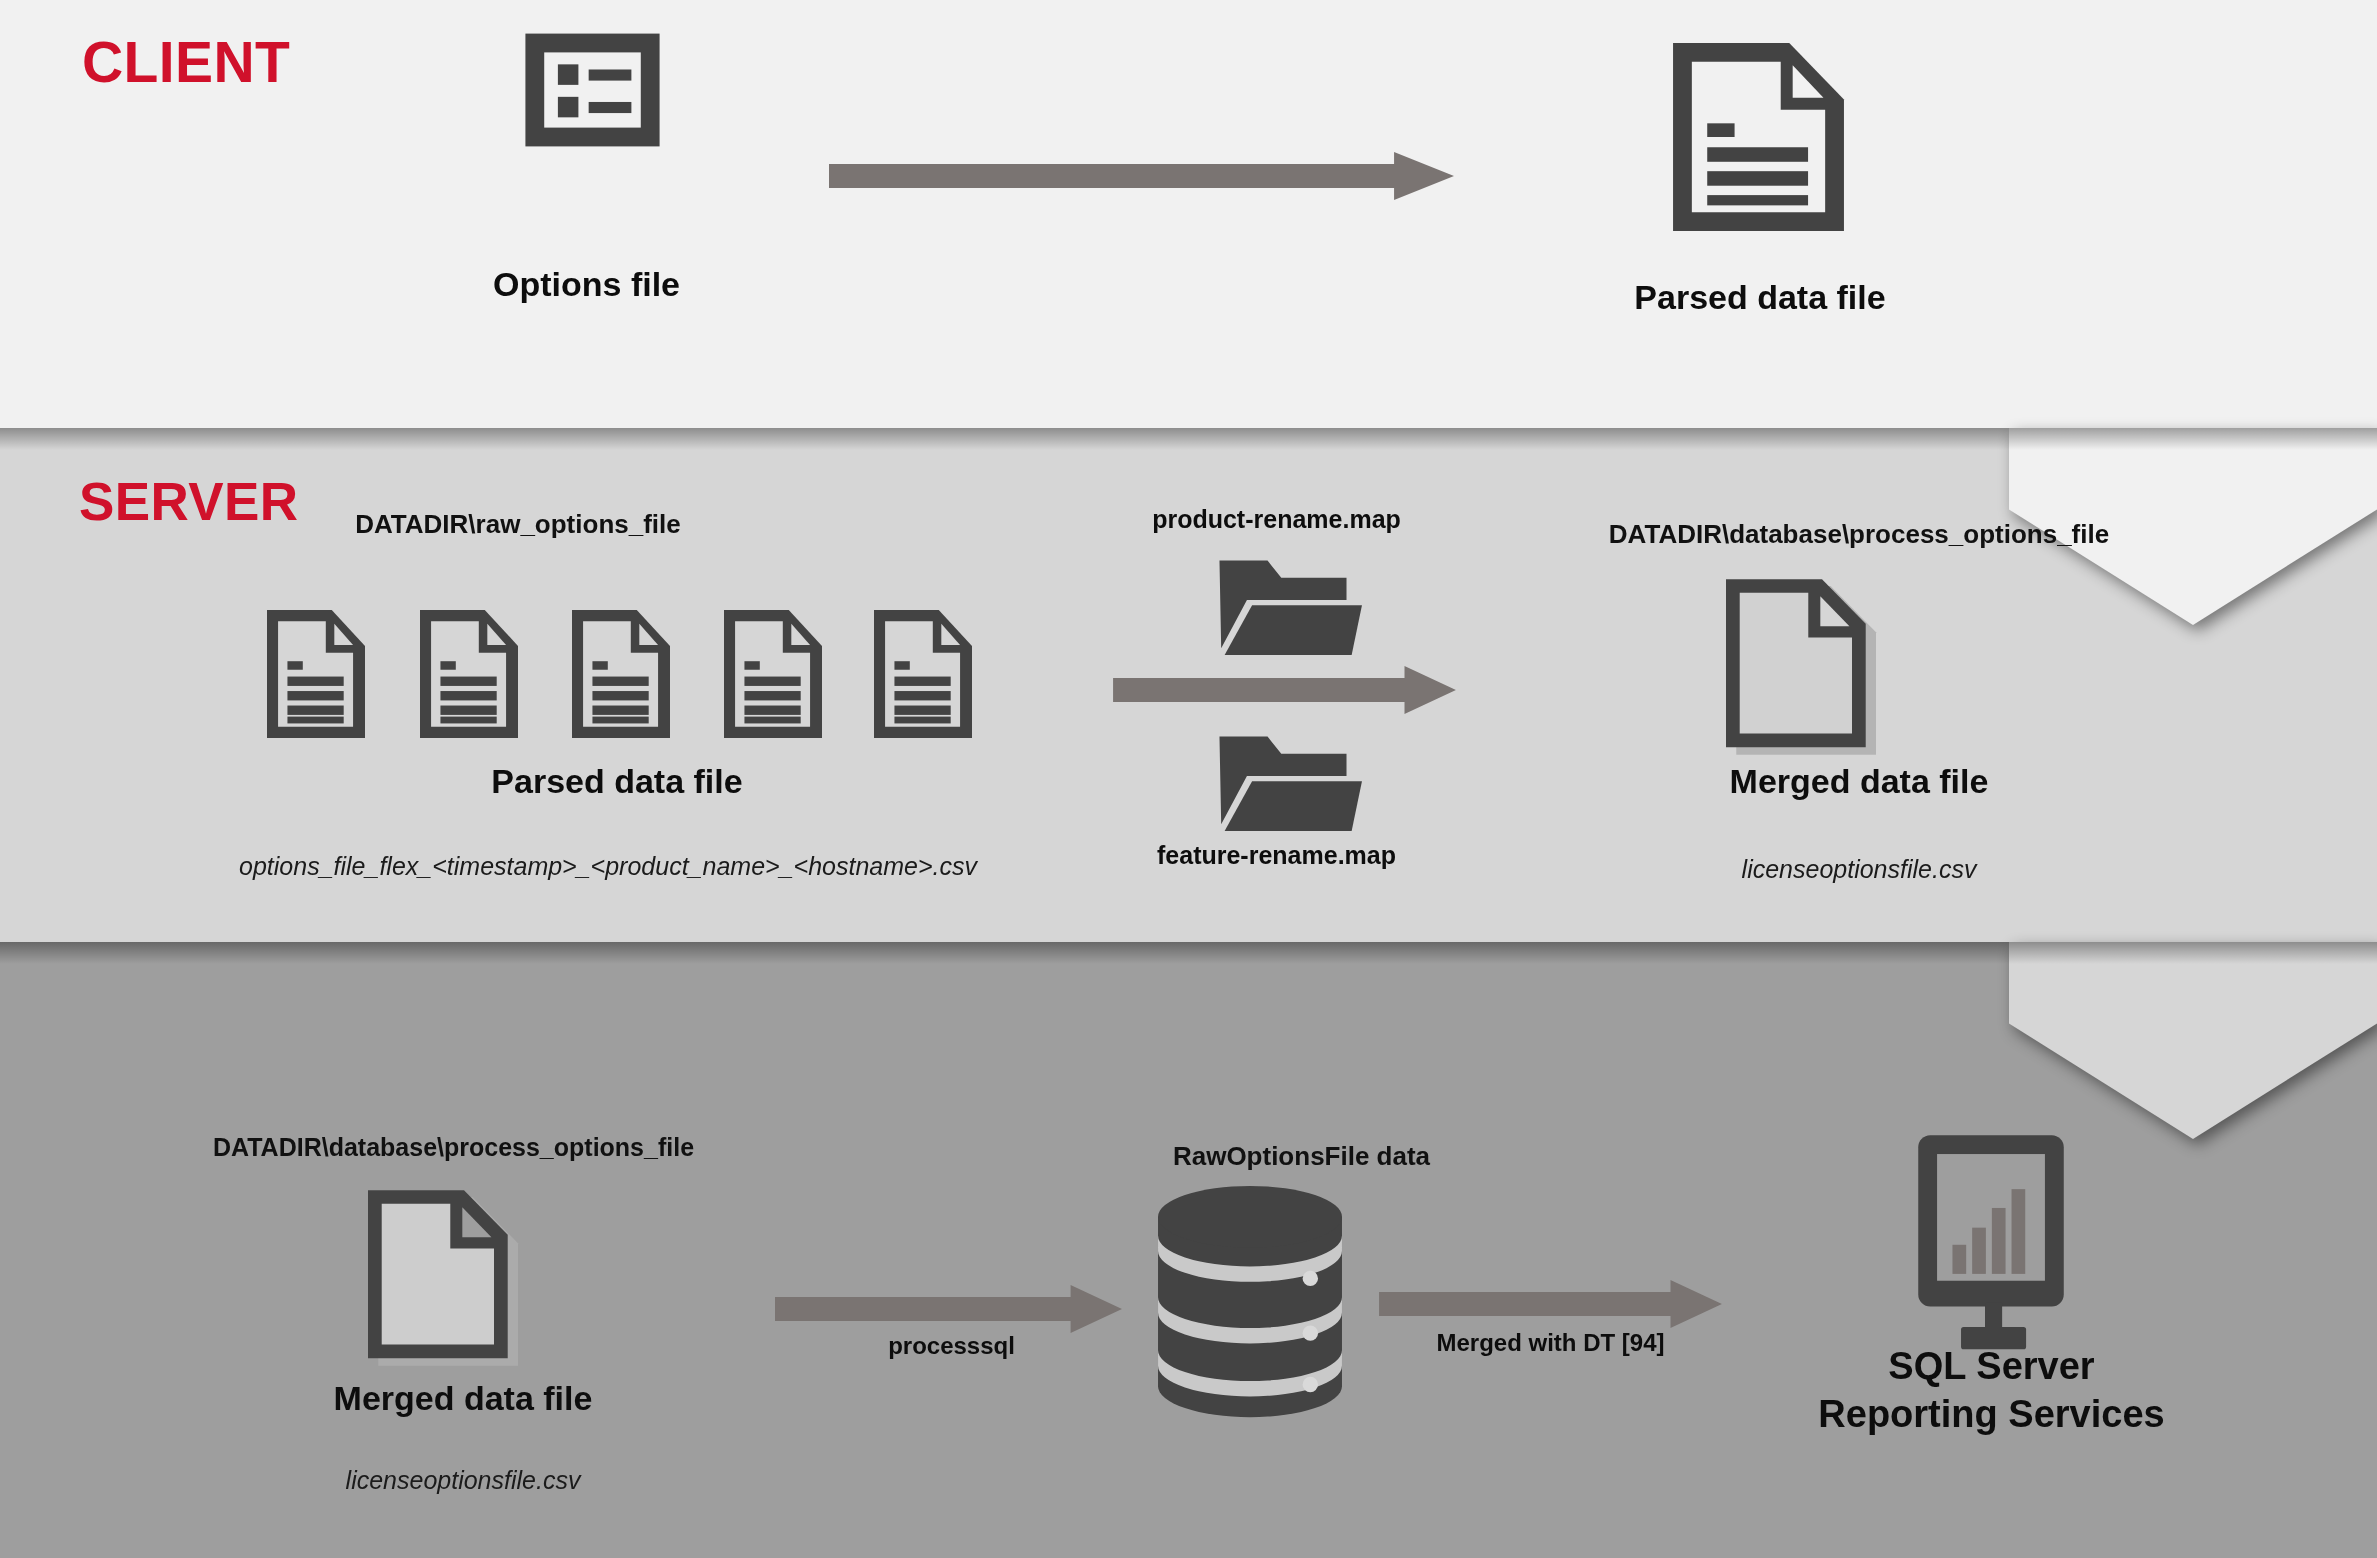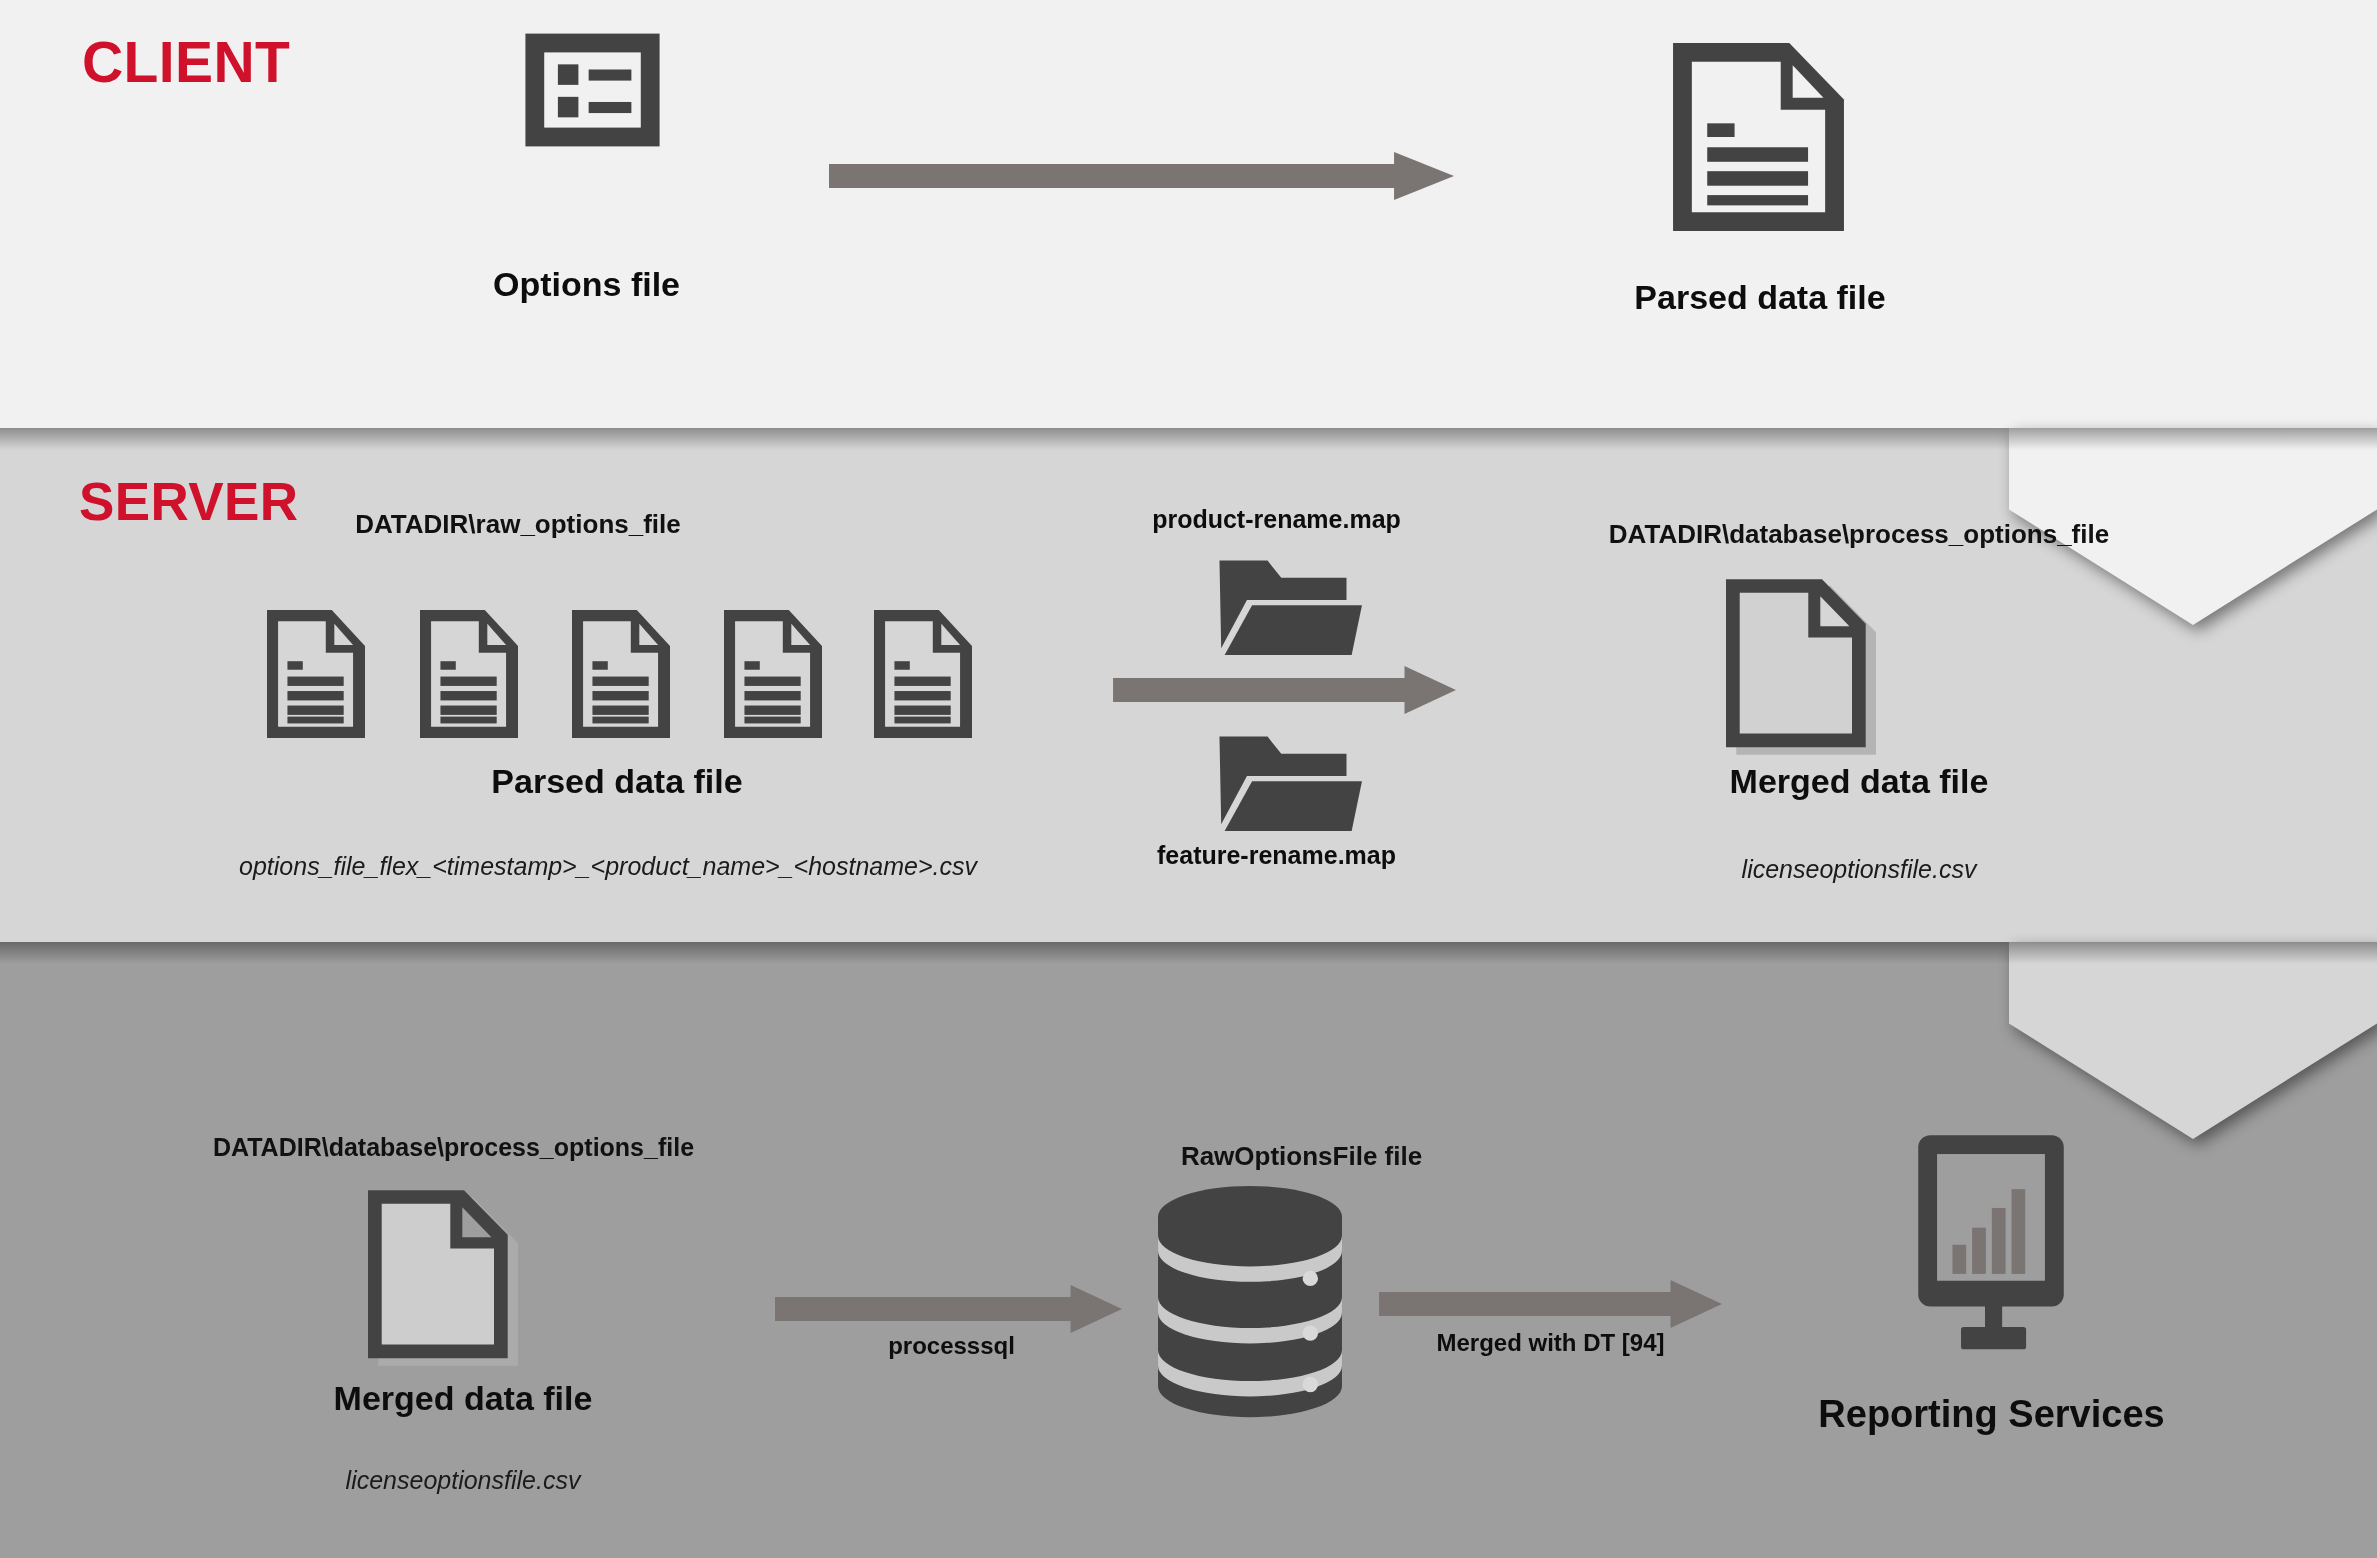--- a/index.html
+++ b/index.html
@@ -260,21 +260,21 @@
   <div class="cap-bold" style="left:163px;top:1379px;width:600px;font-size:34px;">Merged data file</div>
   <div class="cap-italic" style="left:163px;top:1466px;width:600px;">licenseoptionsfile.csv</div>
 
   <div class="icon" style="left:775px;top:1285px;">
     <svg width="347" height="48" viewBox="0 0 405 56">
       <polygon points="0,14 345,14 345,0 405,28 345,56 345,42 0,42" fill="#7a7472"></polygon>
     </svg>
   </div>
   <div class="arrow-label" style="left:778px;top:1332px;width:347px;">processsql</div>
 
-  <div class="cap-top" style="left:959px;top:1122px;width:685px;font-size:26px;">RawOptionsFile file</div>
+  <div class="cap-top" style="left:959px;top:1122px;width:685px;font-size:26px;">RawOptionsFile data</div>
   <div class="icon" style="left:1158px;top:1186px;">
     <svg width="184" height="231" viewBox="0 0 215 270">
       <path d="M0,36 L0,234 A107,36 0 0 0 215,234 L215,36 Z" fill="#434343"></path>
       <ellipse cx="107.5" cy="36" rx="107.5" ry="36" fill="#434343"></ellipse>
       <path d="M0,58 L0,76 A107.5,36 0 0 0 215,76 L215,58 A107.5,36 0 0 1 0,58 Z" fill="#c9c9c9"></path>
       <path d="M0,130 L0,148 A107.5,36 0 0 0 215,148 L215,130 A107.5,36 0 0 1 0,130 Z" fill="#c9c9c9"></path>
       <path d="M0,192 L0,210 A107.5,36 0 0 0 215,210 L215,192 A107.5,36 0 0 1 0,192 Z" fill="#c9c9c9"></path>
       <circle cx="178" cy="108" r="9" fill="#d9d9d9"></circle>
       <circle cx="178" cy="172" r="9" fill="#d9d9d9"></circle>
       <circle cx="178" cy="232" r="9" fill="#d9d9d9"></circle>
@@ -294,16 +294,17 @@
       <rect x="62" y="22" width="126" height="148" fill="#9e9e9e"></rect>
       <rect x="120" y="1" width="10" height="0" fill="none"></rect>
       <rect x="118" y="196" width="20" height="34" fill="#434343"></rect>
       <rect x="90" y="224" width="76" height="26" rx="3" fill="#434343"></rect>
       <rect x="80" y="128" width="16" height="34" fill="#7a7472"></rect>
       <rect x="103" y="108" width="16" height="54" fill="#7a7472"></rect>
       <rect x="126" y="85" width="16" height="77" fill="#7a7472"></rect>
       <rect x="149" y="63" width="16" height="99" fill="#7a7472"></rect>
     </svg>
   </div>
+  <div class="cap-bold" style="left:1726px;top:1345px;width:531px;font-size:38px;">SQL Server</div>
   <div class="cap-bold" style="left:1726px;top:1393px;width:531px;font-size:38px;">Reporting Services</div>
 
 </div>
 
 
 </body></html>

